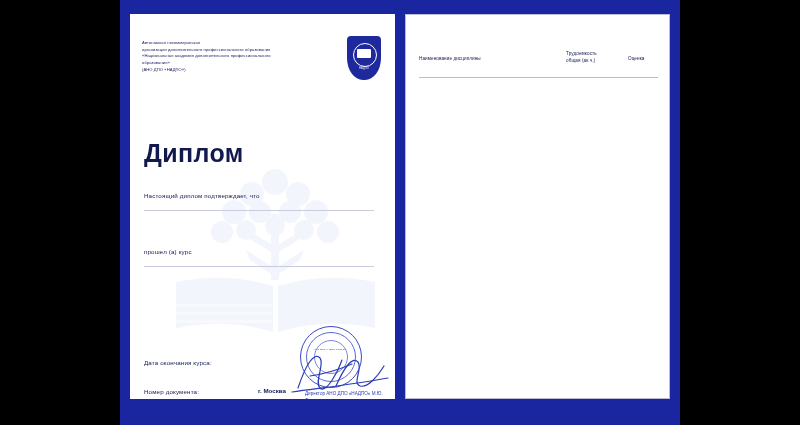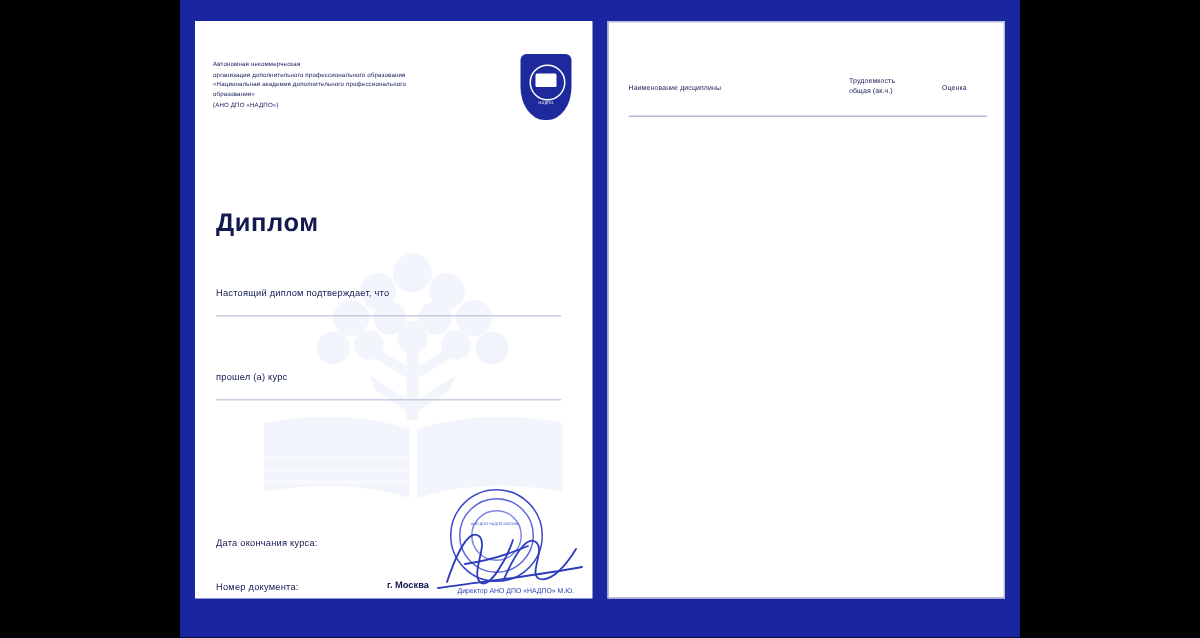--- a/index.html
+++ b/index.html
@@ -116,21 +116,21 @@
     width: 215px;
     height: 190px;
     opacity: 0.5;
     pointer-events: none;
   }
 
   .diploma-title {
     position: absolute;
     left: 14px;
     top: 125px;
-    font-size: 17px;
+    font-size: 25px;
     font-weight: bold;
     color: #11194f;
     letter-spacing: 0.4px;
   }
   .line-label {
     position: absolute;
     font-size: 6.2px;
     color: #141b52;
     letter-spacing: 0.15px;
   }

